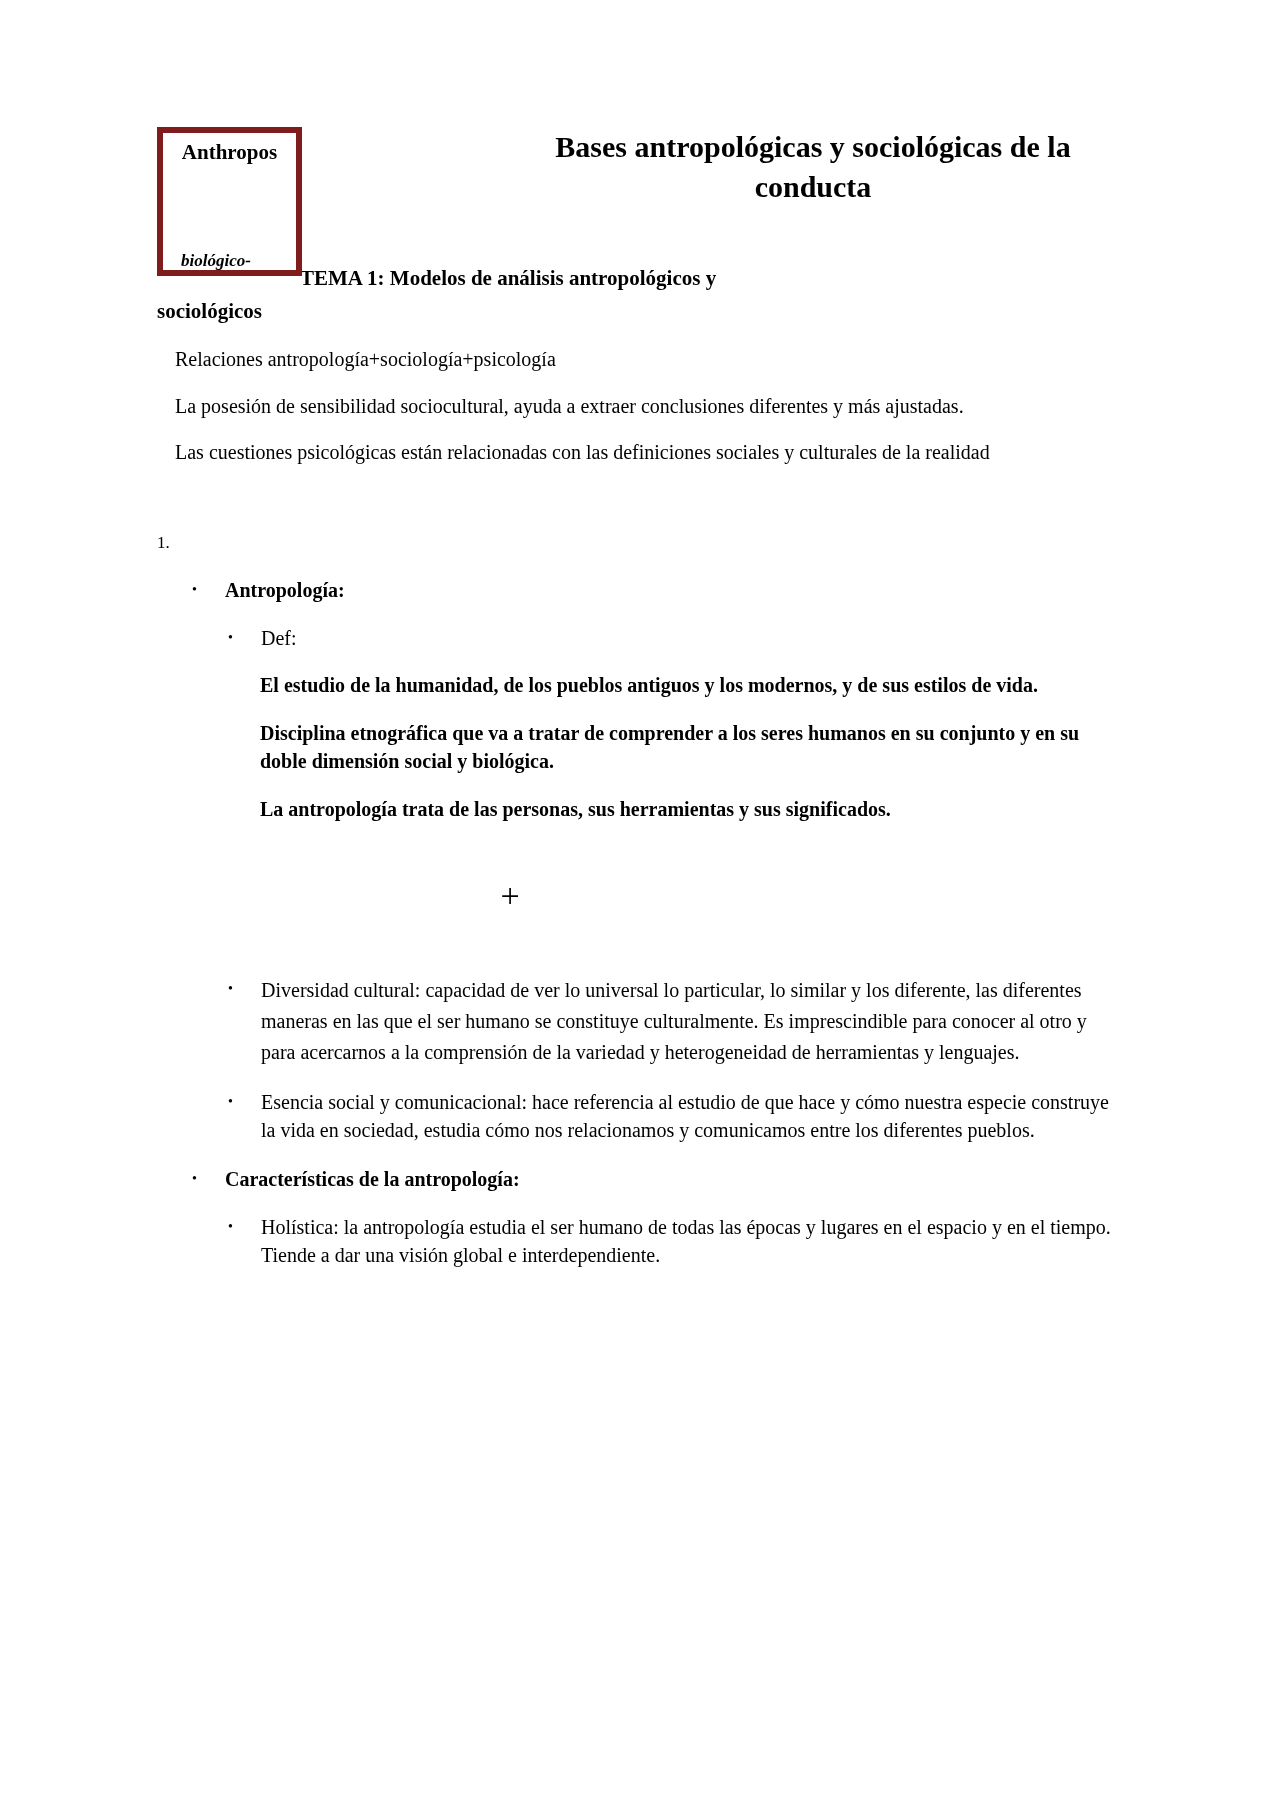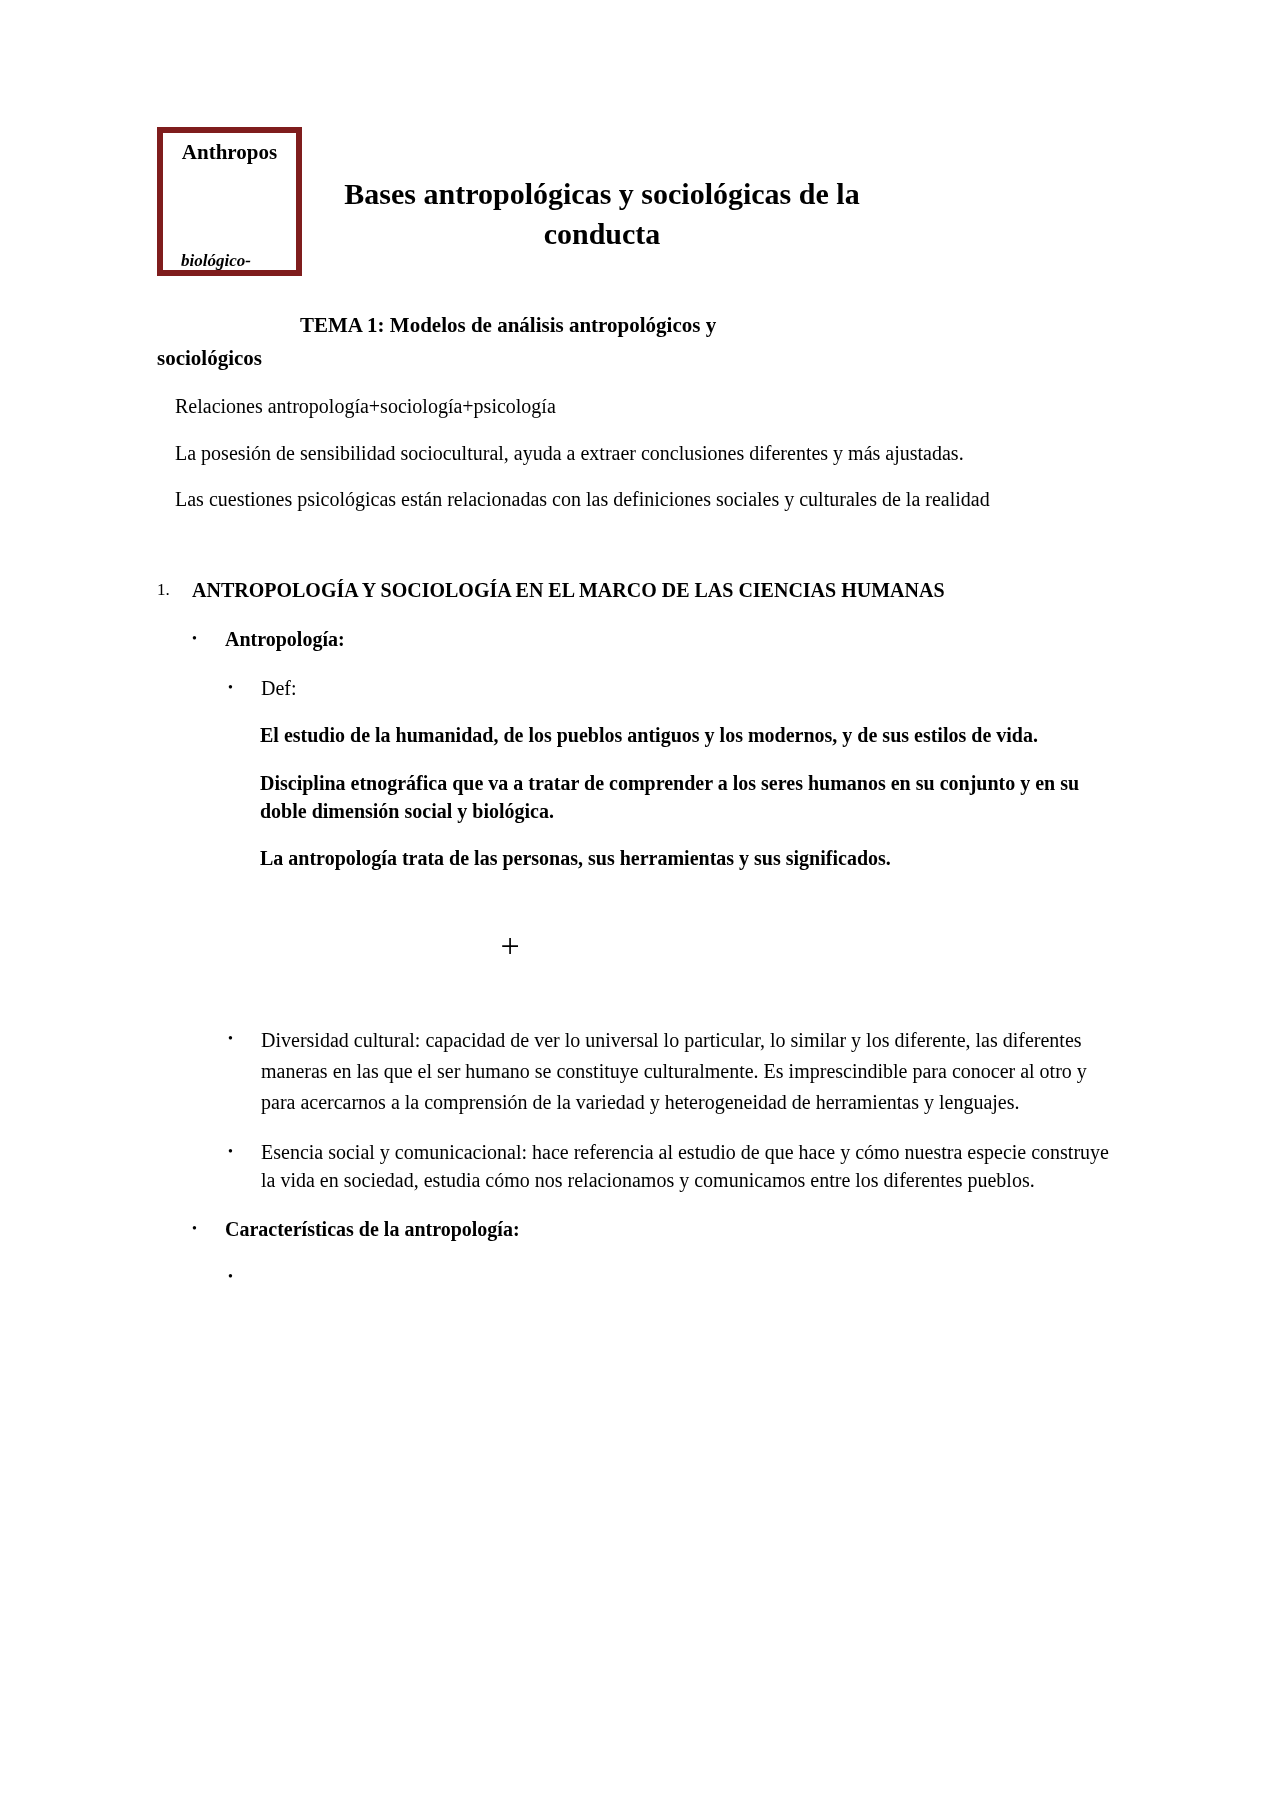--- a/index.html
+++ b/index.html
@@ -39,22 +39,21 @@
   .content{
     position:absolute;
     left:157px;top:127px;
     width:966px;
     font-size:20px;
     line-height:1.42;
   }
   .title-wrap{
     margin-left:135px;
     display:flex;
-    justify-content:flex-start;
-    margin-top:47px;
+    justify-content:flex-end;
   }
   .main-title{
     margin:0;
     max-width:620px;
     text-align:center;
     font-size:30px;
     line-height:1.32;
     font-weight:bold;
   }
   .tema{
@@ -123,21 +122,20 @@
       <span class="tema-l1">TEMA 1: Modelos de análisis antropológicos y</span>
       <span class="tema-l2">sociológicos</span>
     </h2>
 
     <p class="para">Relaciones antropología+sociología+psicología</p>
     <p class="para">La posesión de sensibilidad sociocultural, ayuda a extraer conclusiones diferentes y más ajustadas.</p>
     <p class="para">Las cuestiones psicológicas están relacionadas con las definiciones sociales y culturales de la realidad</p>
 
     <div class="num-row">
       <span class="num">1.</span>
-      <span class="num-heading">ANTROPOLOGÍA Y SOCIOLOGÍA EN EL MARCO DE LAS CIENCIAS HUMANAS</span>
     </div>
 
     <div class="li l1">
       <span class="marker">•</span>
       <span class="li-text bold">Antropología:</span>
     </div>
 
     <div class="li l2">
       <span class="marker">•</span>
       <span class="li-text">Def:</span>
@@ -159,16 +157,17 @@
       <span class="li-text">Esencia social y comunicacional: hace referencia al estudio de que hace y cómo nuestra especie construye la vida en sociedad, estudia cómo nos relacionamos y comunicamos entre los diferentes pueblos.</span>
     </div>
 
     <div class="li l1">
       <span class="marker">•</span>
       <span class="li-text bold">Características de la antropología:</span>
     </div>
 
     <div class="li l2">
       <span class="marker">•</span>
+      <span class="li-text">Holística: la antropología estudia el ser humano de todas las épocas y lugares en el espacio y en el tiempo. Tiende a dar una visión global e interdependiente.</span>
     </div>
 
   </div>
 </div>
 
 </body></html>

